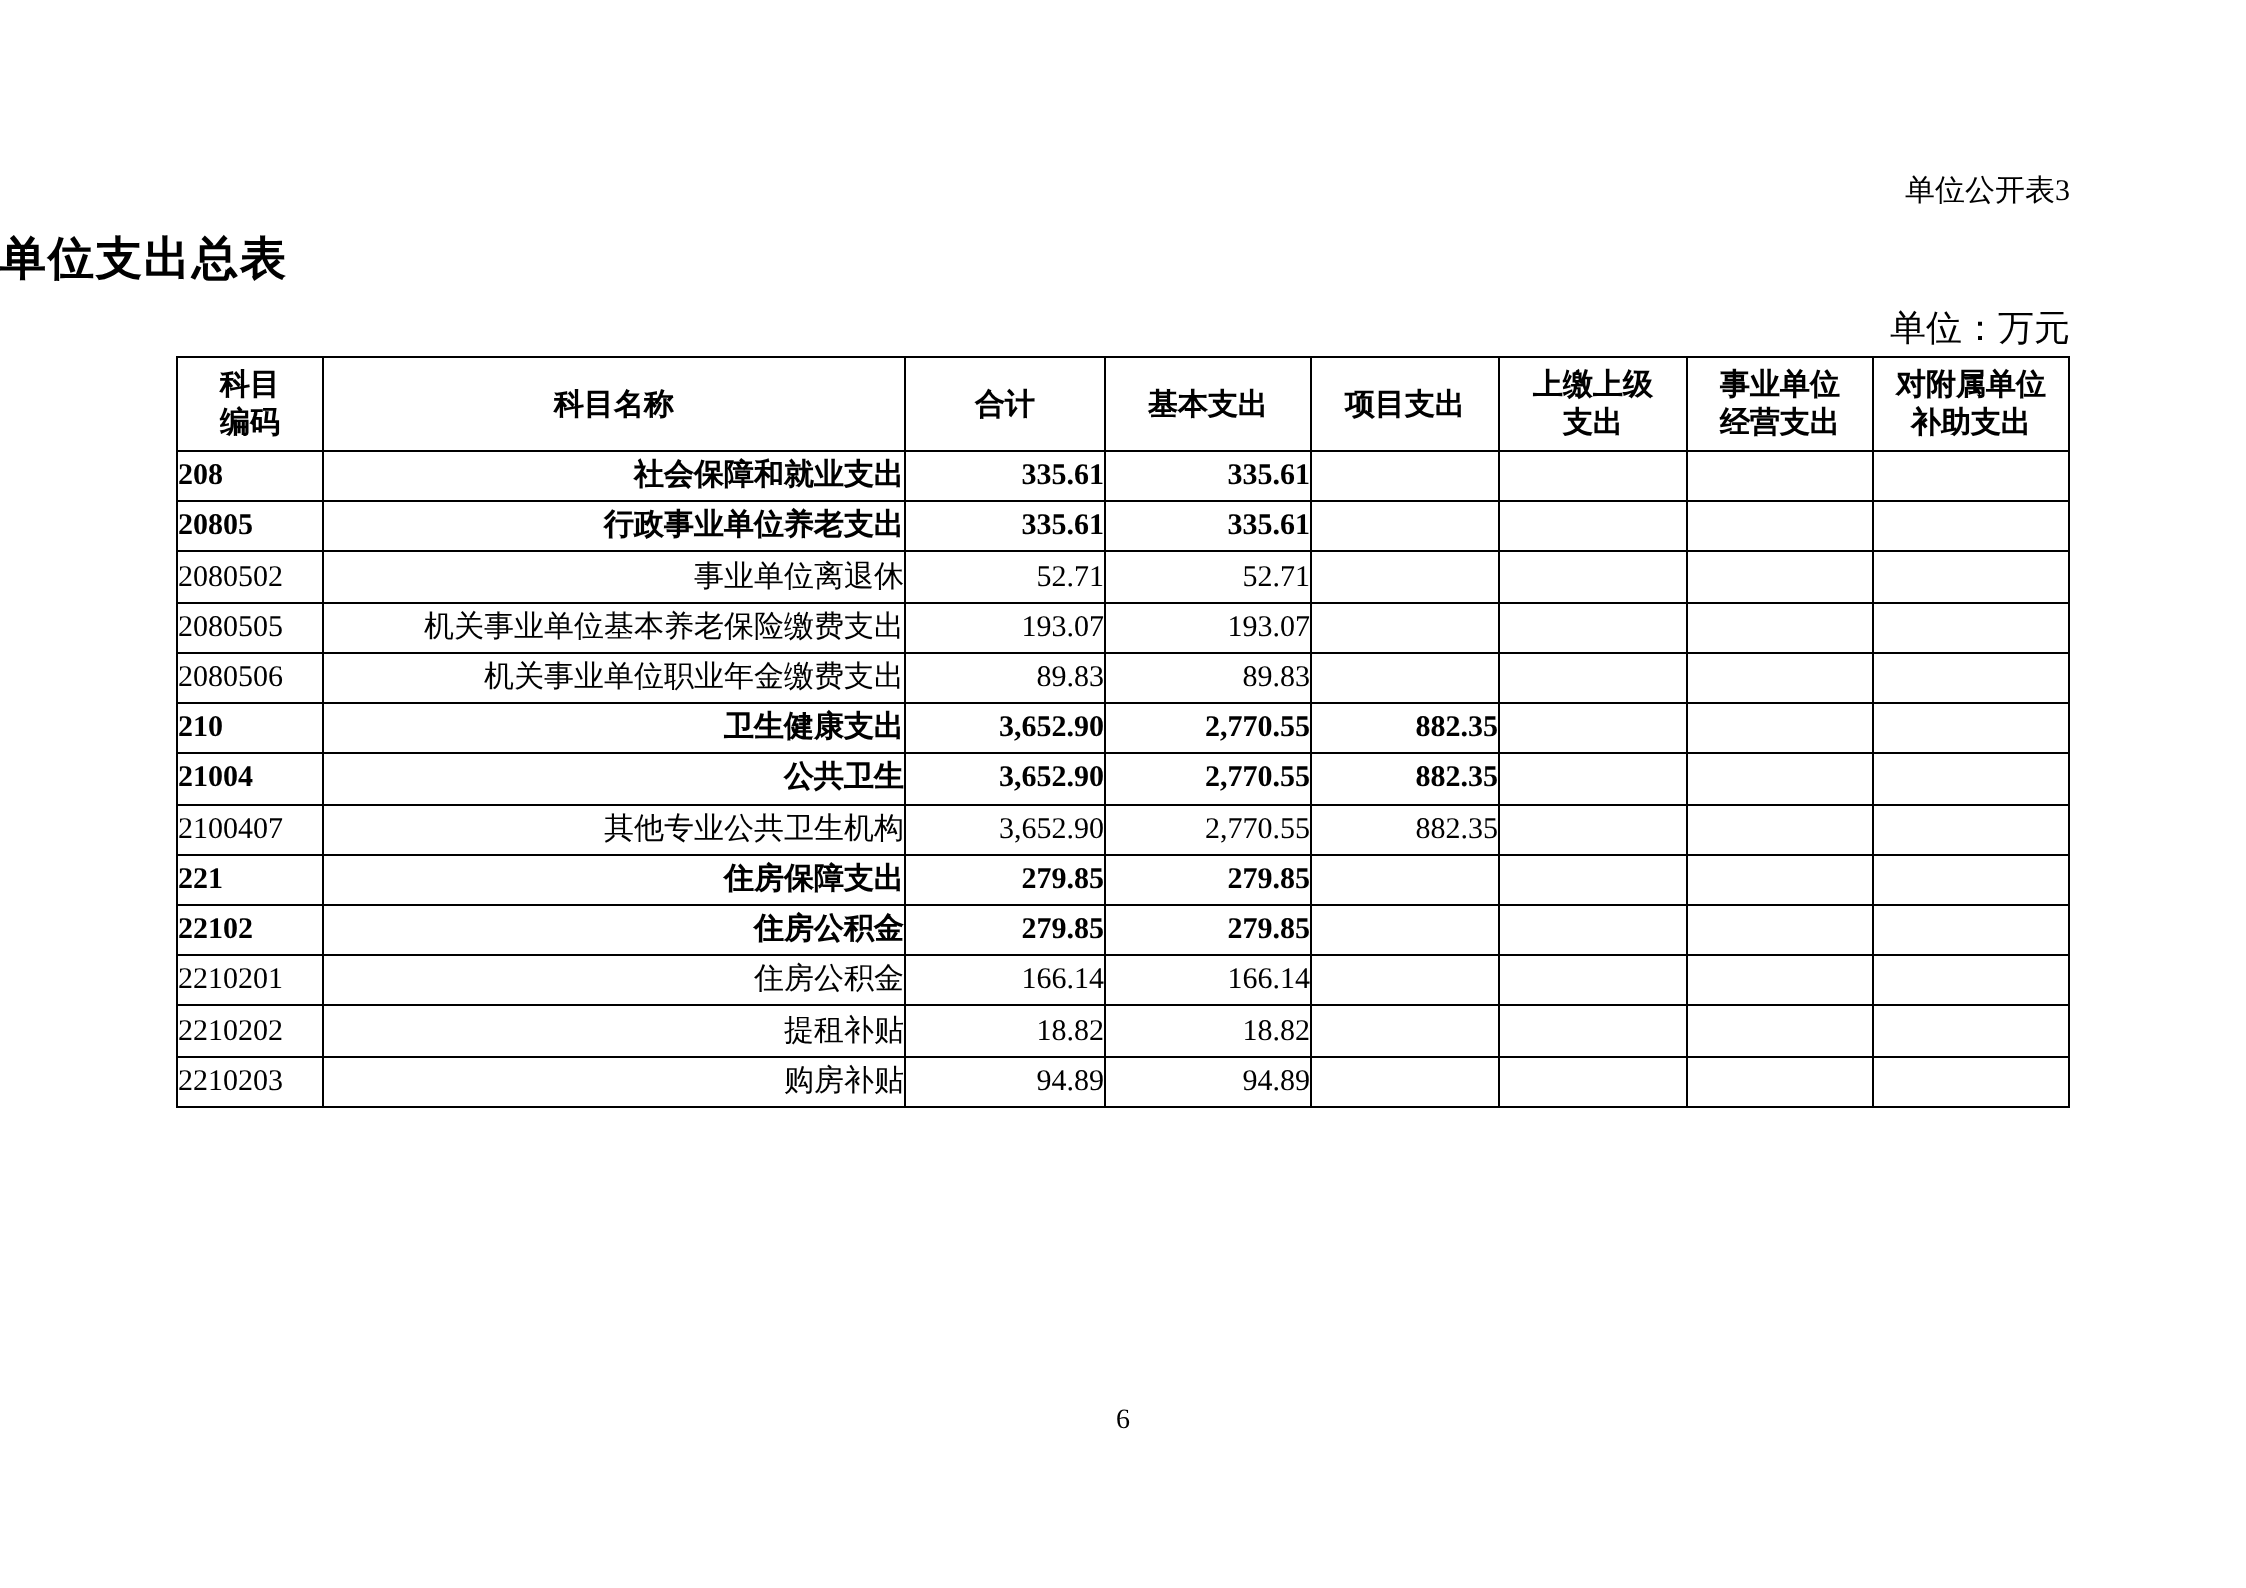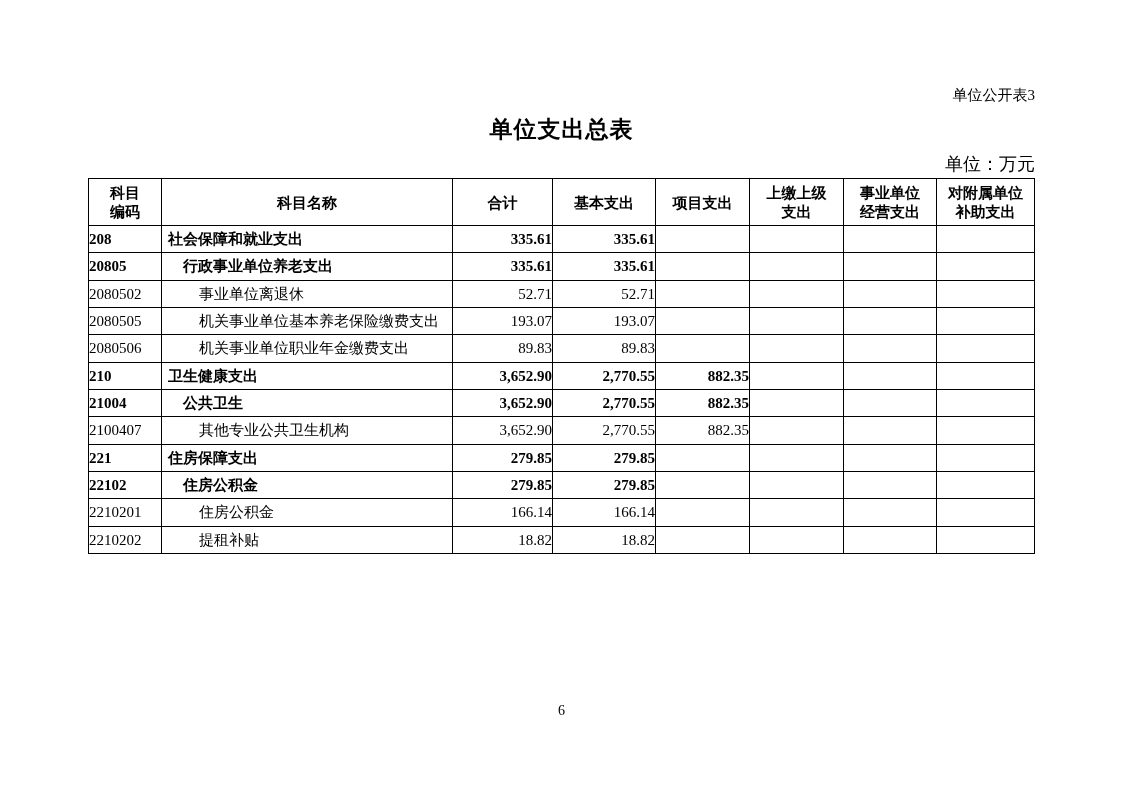--- a/index.html
+++ b/index.html
@@ -21,21 +21,20 @@
     right: 88px;
     font-size: 15px;
     font-family: "Liberation Serif", serif;
     margin-left: 28px;
   }
   .page-title {
     position: absolute;
     top: 114px;
     left: 0;
     width: 100%;
-    text-align: center;
     font-family: "Liberation Sans", sans-serif;
     font-weight: bold;
     font-size: 23px;
     letter-spacing: 1px;
   }
   .unit-note {
     position: absolute;
     top: 152px;
     right: 88px;
     font-size: 18px;
@@ -67,21 +66,21 @@
     line-height: 19px;
     text-align: center;
     white-space: pre-line;
   }
   table.expenditure td {
     font-size: 15px;
     line-height: 18px;
   }
   tr.bold td { font-weight: bold; }
   td.col-code { text-align: left; padding-left: 7px; }
-  td.col-name { text-align: left; margin-left: 32px; }
+  td.col-name { text-align: right; margin-left: 32px; }
   td.col-name.lvl1 { padding-left: 6px; }
   td.col-name.lvl2 { padding-left: 21px; }
   td.col-name.lvl3 { padding-left: 37px; }
   td.col-total, td.col-basic, td.col-project,
   td.col-upper, td.col-operating, td.col-subsidy {
     text-align: right;
     padding-right: 9px;
   }
   col.c-code { width: 73px; }
   col.c-name { width: 291px; }
@@ -250,16 +249,26 @@
       <tr>
         <td class="col-code">2210202</td>
         <td class="col-name lvl3">提租补贴</td>
         <td class="col-total">18.82</td>
         <td class="col-basic">18.82</td>
         <td class="col-project"></td>
         <td class="col-upper"></td>
         <td class="col-operating"></td>
         <td class="col-subsidy"></td>
       </tr>
+      <tr>
+        <td class="col-code">2210203</td>
+        <td class="col-name lvl3">购房补贴</td>
+        <td class="col-total">94.89</td>
+        <td class="col-basic">94.89</td>
+        <td class="col-project"></td>
+        <td class="col-upper"></td>
+        <td class="col-operating"></td>
+        <td class="col-subsidy"></td>
+      </tr>
     </tbody>
 </table>
 
 <div class="page-number">6</div>
 
 </body></html>

